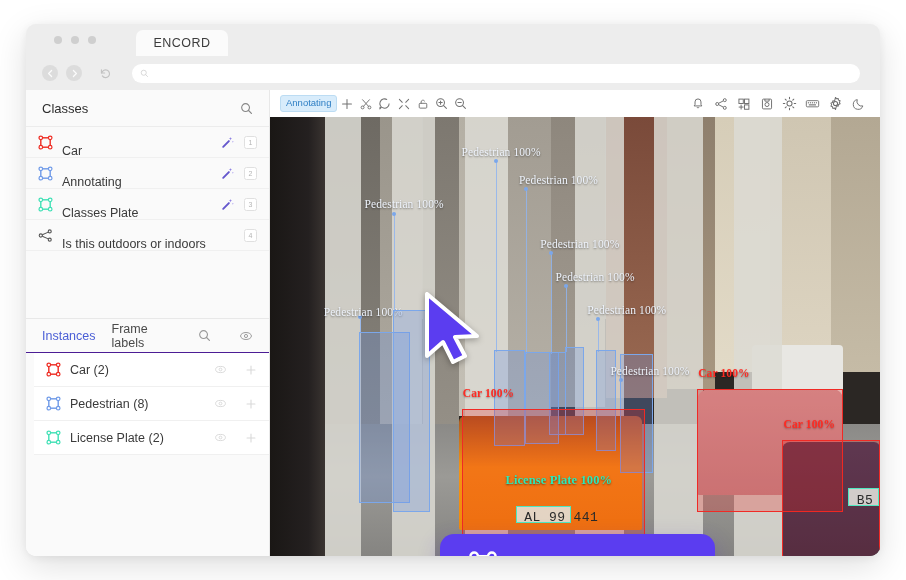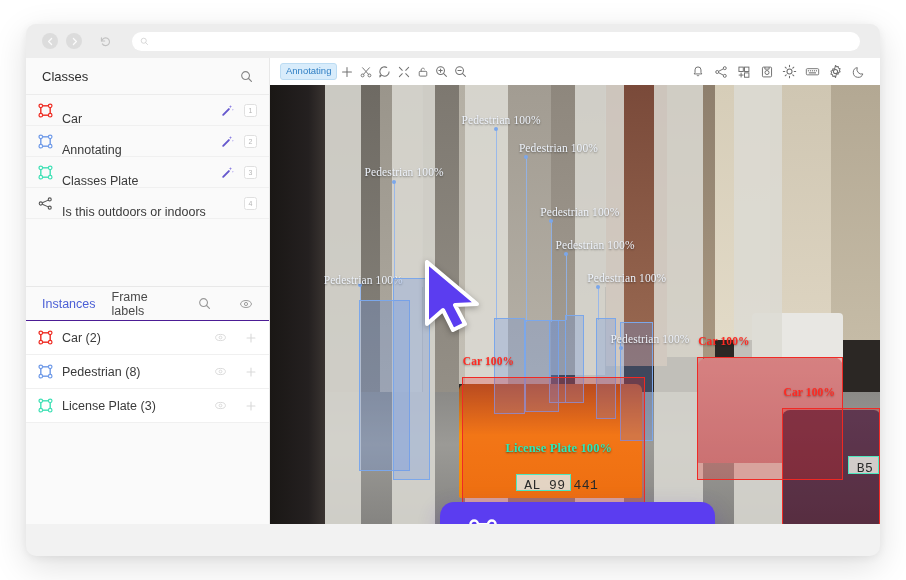--- a/index.html
+++ b/index.html
@@ -64,21 +64,21 @@
 
   .tabs-head{ height:34px; display:flex; align-items:center; padding:0 16px;
               gap:16px; background:#fafafa; border-bottom:1px solid #4c1d95; }
   .tabs-head .tb{ font-size:12.5px; color:#4a4a4a; }
   .tabs-head .tb.active{ color:#4b5fd6; }
   .tabs-head .grow{ flex:1; }
   .tabs-head .ico{ opacity:.55; display:flex; }
   .tabs-head .ico + .ico{ margin-left:12px; }
 
   .inst-row{ height:34px; display:flex; align-items:center; padding:0 12px;
-             border-bottom:1px solid #f0f0f0; gap:9px; background:#fff; }
+             border-bottom:1px solid #f0f0f0; gap:9px; background:#fff;margin-left:8px; }
   .inst-row .bbox-ico{ width:15px; height:15px; flex:0 0 15px; }
   .inst-name{ font-size:12.5px; color:#3a3a3a; flex:1; }
   .inst-row .eye, .inst-row .plus{ opacity:.22; display:flex; }
   .inst-row .plus{ margin-left:9px; }
 
   
   .canvas-col{ flex:1; display:flex; flex-direction:column; background:#fff;justify-content:flex-end; }
   .toolbar{ height:27px; display:flex; align-items:center;
             padding:0 10px; gap:0; background:#ffffff; }
   .badge-annotating{
@@ -133,20 +133,30 @@
          background:#5b3df0; border-radius:14px; display:flex; align-items:center;
          padding:0 28px; gap:17px;
          box-shadow:0 8px 22px rgba(70,40,200,.30); }
   .pill-text{ color:#fff; font-size:28.5px; letter-spacing:-.2px; }
 </style>
 </head>
 <body>
 
 <div id="app-window">
 
+  <div class="tabstrip">
+    <div class="traffic">
+      <span class="dot"></span>
+      <span class="dot"></span>
+      <span class="dot"></span>
+    </div>
+    <div class="tab">
+      <span class="tab-title">ENCORD</span>
+    </div>
+  </div>
 
   <div class="navbar">
     <span class="navcircle">
       <svg width="9" height="9" viewBox="0 0 9 9">
           <path d="M5.6 1.5L2.6 4.5l3 3" fill="none" stroke="#fbfbfb" stroke-width="1.2" stroke-linecap="round" stroke-linejoin="round"></path>
         </svg>
     </span>
     <span class="navcircle">
       <svg width="9" height="9" viewBox="0 0 9 9">
           <path d="M3.4 1.5l3 3-3 3" fill="none" stroke="#fbfbfb" stroke-width="1.2" stroke-linecap="round" stroke-linejoin="round"></path>
@@ -329,21 +339,21 @@
       <div class="inst-row">
         <span class="bbox-ico">
           <svg width="15" height="15" viewBox="0 0 16 16">
               <rect x="3" y="3" width="10" height="10" fill="none" stroke="#3fe0b5" stroke-width="1.5"></rect>
               <circle cx="3" cy="3" r="1.9" fill="#fff" stroke="#3fe0b5" stroke-width="1.3"></circle>
               <circle cx="13" cy="3" r="1.9" fill="#fff" stroke="#3fe0b5" stroke-width="1.3"></circle>
               <circle cx="3" cy="13" r="1.9" fill="#fff" stroke="#3fe0b5" stroke-width="1.3"></circle>
               <circle cx="13" cy="13" r="1.9" fill="#fff" stroke="#3fe0b5" stroke-width="1.3"></circle>
             </svg>
         </span>
-        <span class="inst-name">License Plate (3)</span>
+        <span class="inst-name">License Plate (2)</span>
         <span class="eye">
             <svg width="13" height="13" viewBox="0 0 16 16">
               <ellipse cx="8" cy="8" rx="6" ry="3.8" fill="none" stroke="#555" stroke-width="1.2"></ellipse>
               <circle cx="8" cy="8" r="1.7" fill="none" stroke="#555" stroke-width="1.2"></circle>
             </svg>
           </span>
         <span class="plus">
             <svg width="12" height="12" viewBox="0 0 14 14">
               <path d="M7 2.4v9.2M2.4 7h9.2" stroke="#555" stroke-width="1.3" stroke-linecap="round"></path>
             </svg>

